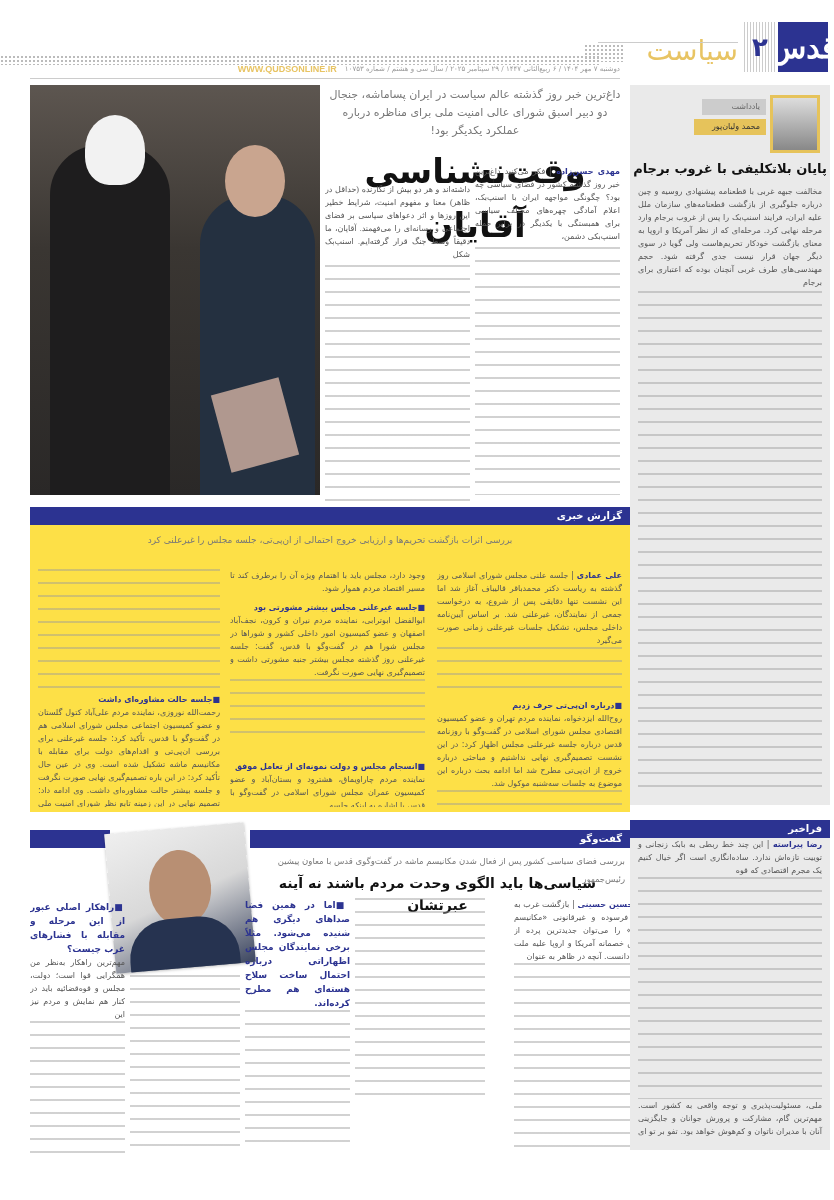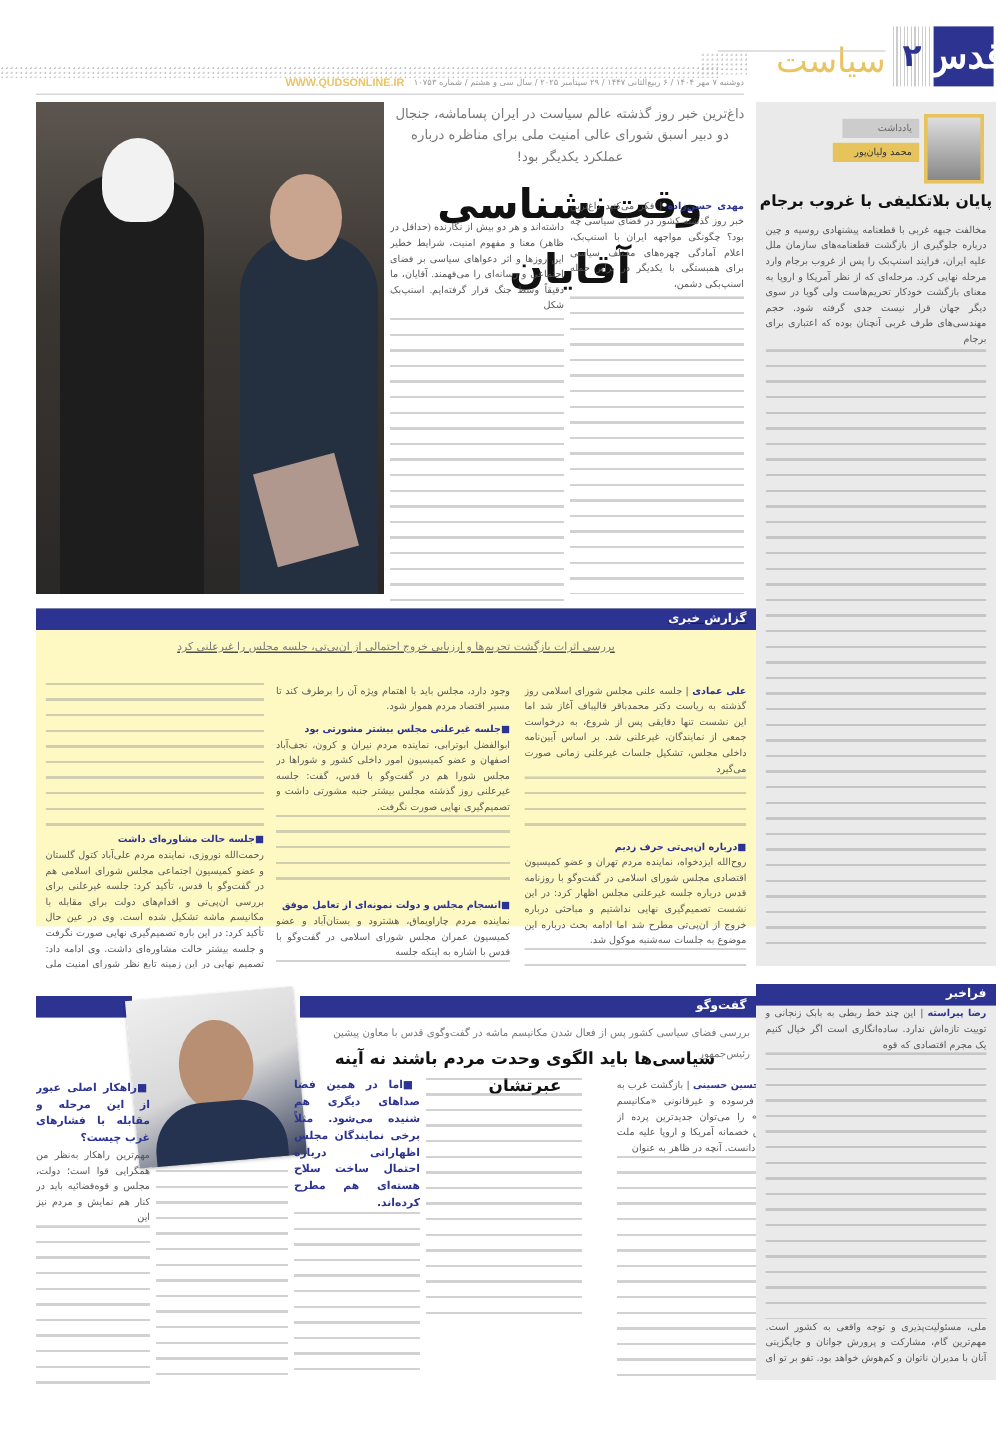--- a/index.html
+++ b/index.html
@@ -27,21 +27,21 @@
   .body-text { font-size: 8px; line-height: 13px; color: #555; text-align: justify; }
   .byline { color: #2c3391; font-weight: bold; }
   .col-text { overflow: hidden; }
   .filler { background-image: repeating-linear-gradient(180deg, #9a9a9a 0 2px, transparent 2px 13px); opacity: .45; }
   .side-box { left: 630px; top: 85px; width: 200px; height: 720px; background: #eaeaea; }
   .author-photo { right: 10px; top: 10px; width: 50px; height: 58px; background: #e6c35b; padding: 3px; }
   .author-photo div { width: 100%; height: 100%; background: linear-gradient(180deg,#ddd,#888); }
   .tag-gray { right: 64px; top: 14px; width: 64px; height: 16px; background: #ccc; font-size: 8px; color:#666; text-align:right; padding-right: 6px; line-height:16px; }
   .tag-gold { right: 64px; top: 34px; width: 72px; height: 16px; background: #e6c35b; font-size: 8px; color:#333; text-align:right; padding-right: 6px; line-height:16px;padding-left:16px; }
   .blue-bar { background: #2c3391; color: #fff; font-size: 10px; font-weight: bold; padding-right: 8px; line-height: 18px; }
-  .report-box { left: 30px; top: 507px; width: 600px; height: 265px; background: #fef9c3; text-decoration: underline; }
+  .report-box { left: 30px; top: 507px; width: 600px; height: 305px; background: #fde047; }
   .interview-photo { left: 110px; top: 828px; width: 140px; height: 140px; background: linear-gradient(160deg,#efefef 0%,#d8d8d8 50%,#3c4660 100%); transform: rotate(-5deg); box-shadow: 0 1px 3px rgba(0,0,0,.25); }
   .interview-photo .head { position:absolute; left: 40px; top: 22px; width: 62px; height: 76px; background:#b88f73; border-radius: 50%; }
   .interview-photo .suit { position:absolute; left: 15px; top: 90px; width: 110px; height: 50px; background:#263350; border-radius: 40px 40px 0 0; }
   .q-blue { color: #2c3391; font-weight: bold; font-size: 9px; line-height: 14px; }
   .subhead { color: #2c3391; font-weight: bold; font-size: 8px; }
   .farakhabar { left: 630px; top: 820px; width: 200px; height: 330px; background: #eaeaea; }
 </style>
 </head>
 <body>
 
@@ -111,21 +111,21 @@
     <div class="subhead">■<span>درباره ان‌پی‌تی حرف زدیم</span></div>
     <span>روح‌الله ایزدخواه، نماینده مردم تهران و عضو کمیسیون اقتصادی مجلس شورای اسلامی در گفت‌وگو با روزنامه قدس درباره جلسه غیرعلنی مجلس اظهار کرد: در این نشست تصمیم‌گیری نهایی نداشتیم و مباحثی درباره خروج از ان‌پی‌تی مطرح شد اما ادامه بحث درباره این موضوع به جلسات سه‌شنبه موکول شد.</span>
     <div class="filler" style="height:60px;"></div>
   </div>
 
   <div class="abs body-text col-text" style="right:205px; top:62px; width:195px; height:238px;">
     <span>وجود دارد، مجلس باید با اهتمام ویژه آن را برطرف کند تا مسیر اقتصاد مردم هموار شود.</span>
     <div class="subhead" style="margin-top:6px;">■<span>جلسه غیرعلنی مجلس بیشتر مشورتی بود</span></div>
     <span>ابوالفضل ابوترابی، نماینده مردم نیران و کرون، نجف‌آباد اصفهان و عضو کمیسیون امور داخلی کشور و شوراها در مجلس شورا هم در گفت‌وگو با قدس، گفت: جلسه غیرعلنی روز گذشته مجلس بیشتر جنبه مشورتی داشت و تصمیم‌گیری نهایی صورت نگرفت.</span>
     <div class="filler" style="height:65px;"></div>
-    <div class="subhead" style="margin-top:4px;">■<span>انسجام مجلس و دولت نمونه‌ای از تعامل موفق</span></div>
+    <div class="subhead" style="margin-top:16px;">■<span>انسجام مجلس و دولت نمونه‌ای از تعامل موفق</span></div>
     <span>نماینده مردم چاراویماق، هشترود و بستان‌آباد و عضو کمیسیون عمران مجلس شورای اسلامی در گفت‌وگو با قدس با اشاره به اینکه جلسه</span>
     <div class="filler" style="height:40px;"></div>
   </div>
 
   <div class="abs body-text col-text" style="right:410px; top:62px; width:182px; height:238px;">
     <div class="filler" style="height:120px;"></div>
     <div class="subhead" style="margin-top:4px;">■<span>جلسه حالت مشاوره‌ای داشت</span></div>
     <span>رحمت‌الله نوروزی، نماینده مردم علی‌آباد کتول گلستان و عضو کمیسیون اجتماعی مجلس شورای اسلامی هم در گفت‌وگو با قدس، تأکید کرد: جلسه غیرعلنی برای بررسی ان‌پی‌تی و اقدام‌های دولت برای مقابله با مکانیسم ماشه تشکیل شده است. وی در عین حال تأکید کرد: در این باره تصمیم‌گیری نهایی صورت نگرفت و جلسه بیشتر حالت مشاوره‌ای داشت. وی ادامه داد: تصمیم نهایی در این زمینه تابع نظر شورای امنیت ملی خواهد بود و نمایندگان به ابعاد فنی و کارشناسی موضوع توجه دارند.</span>
   </div>
 </div>

